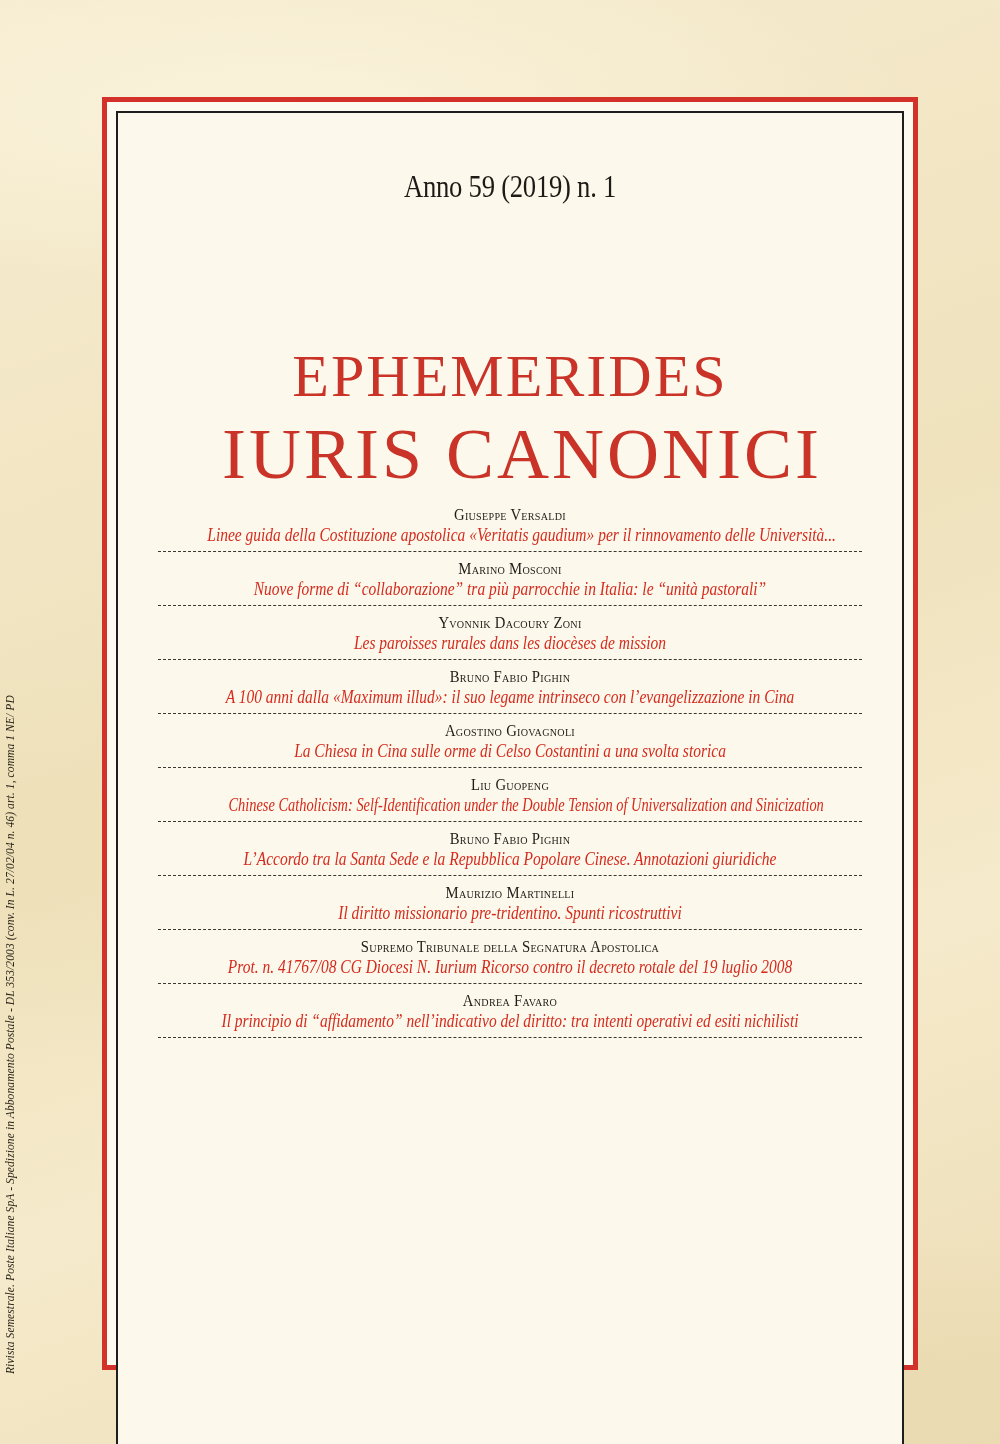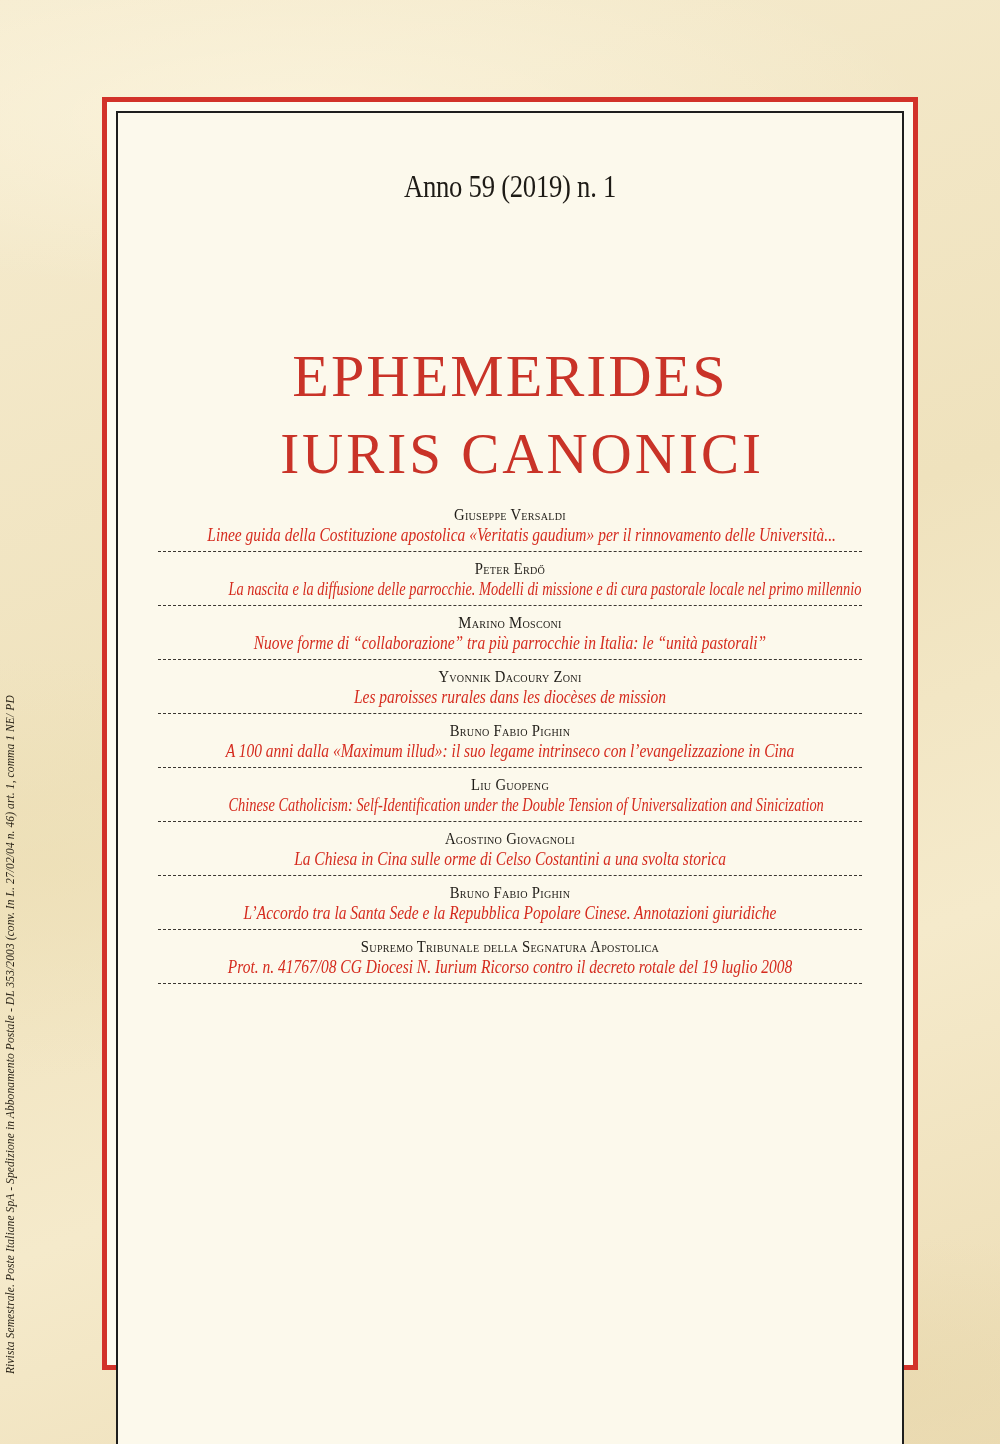--- a/index.html
+++ b/index.html
@@ -33,21 +33,21 @@
     .issue {
       position:absolute; left:0; right:0; top:56px;
       text-align:center; font-size:31px; color:#1e1b16;
       transform:scaleX(0.86); letter-spacing:-0.3px;
     }
     .title1, .title2 {
       position:absolute; left:0; right:0; text-align:center; color:#c93328;
       font-family: "Liberation Serif", "DejaVu Serif", serif;
     }
     .title1 { top:229px; font-size:60px; letter-spacing:2px; }
-    .title2 { top:308px; font-size:57px; letter-spacing:3px;padding-left:24px; }
+    .title2 { top:300px; font-size:72px; letter-spacing:3px;padding-left:24px; }
     .toc {
       position:absolute; left:40px; right:40px; top:392px;
     }
     .entry { text-align:center; }
     .author {
       font-size:16px; color:#1f1c17; font-variant:small-caps;
       letter-spacing:0.3px; line-height:20px; height:20px;
       transform:scaleX(0.92);
     }
     .article {
@@ -70,53 +70,58 @@
   <div class="title1">EPHEMERIDES</div>
   <div class="title2">IURIS CANONICI</div>
 
   <div class="toc">
     <div class="entry">
       <div class="author">Giuseppe Versaldi</div>
       <div class="article">Linee guida della Costituzione apostolica «Veritatis gaudium» per il rinnovamento delle Università...</div>
       <div class="divider"></div>
     </div>
     <div class="entry">
-      <div class="author">Peter Erdő</div>
-      <div class="article" style="transform:scaleX(0.80)">La nascita e la diffusione delle parrocchie. Modelli di missione e di cura pastorale locale nel primo millennio</div>
-      <div class="divider"></div>
-    </div>
-    <div class="entry">
       <div class="author">Marino Mosconi</div>
       <div class="article">Nuove forme di “collaborazione” tra più parrocchie in Italia: le “unità pastorali”</div>
       <div class="divider"></div>
     </div>
     <div class="entry">
       <div class="author">Yvonnik Dacoury Zoni</div>
       <div class="article">Les paroisses rurales dans les diocèses de mission</div>
       <div class="divider"></div>
     </div>
     <div class="entry">
       <div class="author">Bruno Fabio Pighin</div>
       <div class="article">A 100 anni dalla «Maximum illud»: il suo legame intrinseco con l’evangelizzazione in Cina</div>
       <div class="divider"></div>
     </div>
     <div class="entry">
-      <div class="author">Liu Guopeng</div>
-      <div class="article" style="transform:scaleX(0.80)">Chinese Catholicism: Self-Identification under the Double Tension of Universalization and Sinicization</div>
+      <div class="author">Agostino Giovagnoli</div>
+      <div class="article">La Chiesa in Cina sulle orme di Celso Costantini a una svolta storica</div>
       <div class="divider"></div>
     </div>
     <div class="entry">
-      <div class="author">Agostino Giovagnoli</div>
-      <div class="article">La Chiesa in Cina sulle orme di Celso Costantini a una svolta storica</div>
+      <div class="author">Liu Guopeng</div>
+      <div class="article" style="transform:scaleX(0.80)">Chinese Catholicism: Self-Identification under the Double Tension of Universalization and Sinicization</div>
       <div class="divider"></div>
     </div>
     <div class="entry">
       <div class="author">Bruno Fabio Pighin</div>
       <div class="article">L’Accordo tra la Santa Sede e la Repubblica Popolare Cinese. Annotazioni giuridiche</div>
       <div class="divider"></div>
     </div>
     <div class="entry">
+      <div class="author">Maurizio Martinelli</div>
+      <div class="article">Il diritto missionario pre-tridentino. Spunti ricostruttivi</div>
+      <div class="divider"></div>
+    </div>
+    <div class="entry">
       <div class="author">Supremo Tribunale della Segnatura Apostolica</div>
       <div class="article">Prot. n. 41767/08 CG Diocesi N. Iurium Ricorso contro il decreto rotale del 19 luglio 2008</div>
+      <div class="divider"></div>
+    </div>
+    <div class="entry">
+      <div class="author">Andrea Favaro</div>
+      <div class="article">Il principio di “affidamento” nell’indicativo del diritto: tra intenti operativi ed esiti nichilisti</div>
       <div class="divider"></div>
     </div>
   </div>
 </div>
 
 </body></html>

